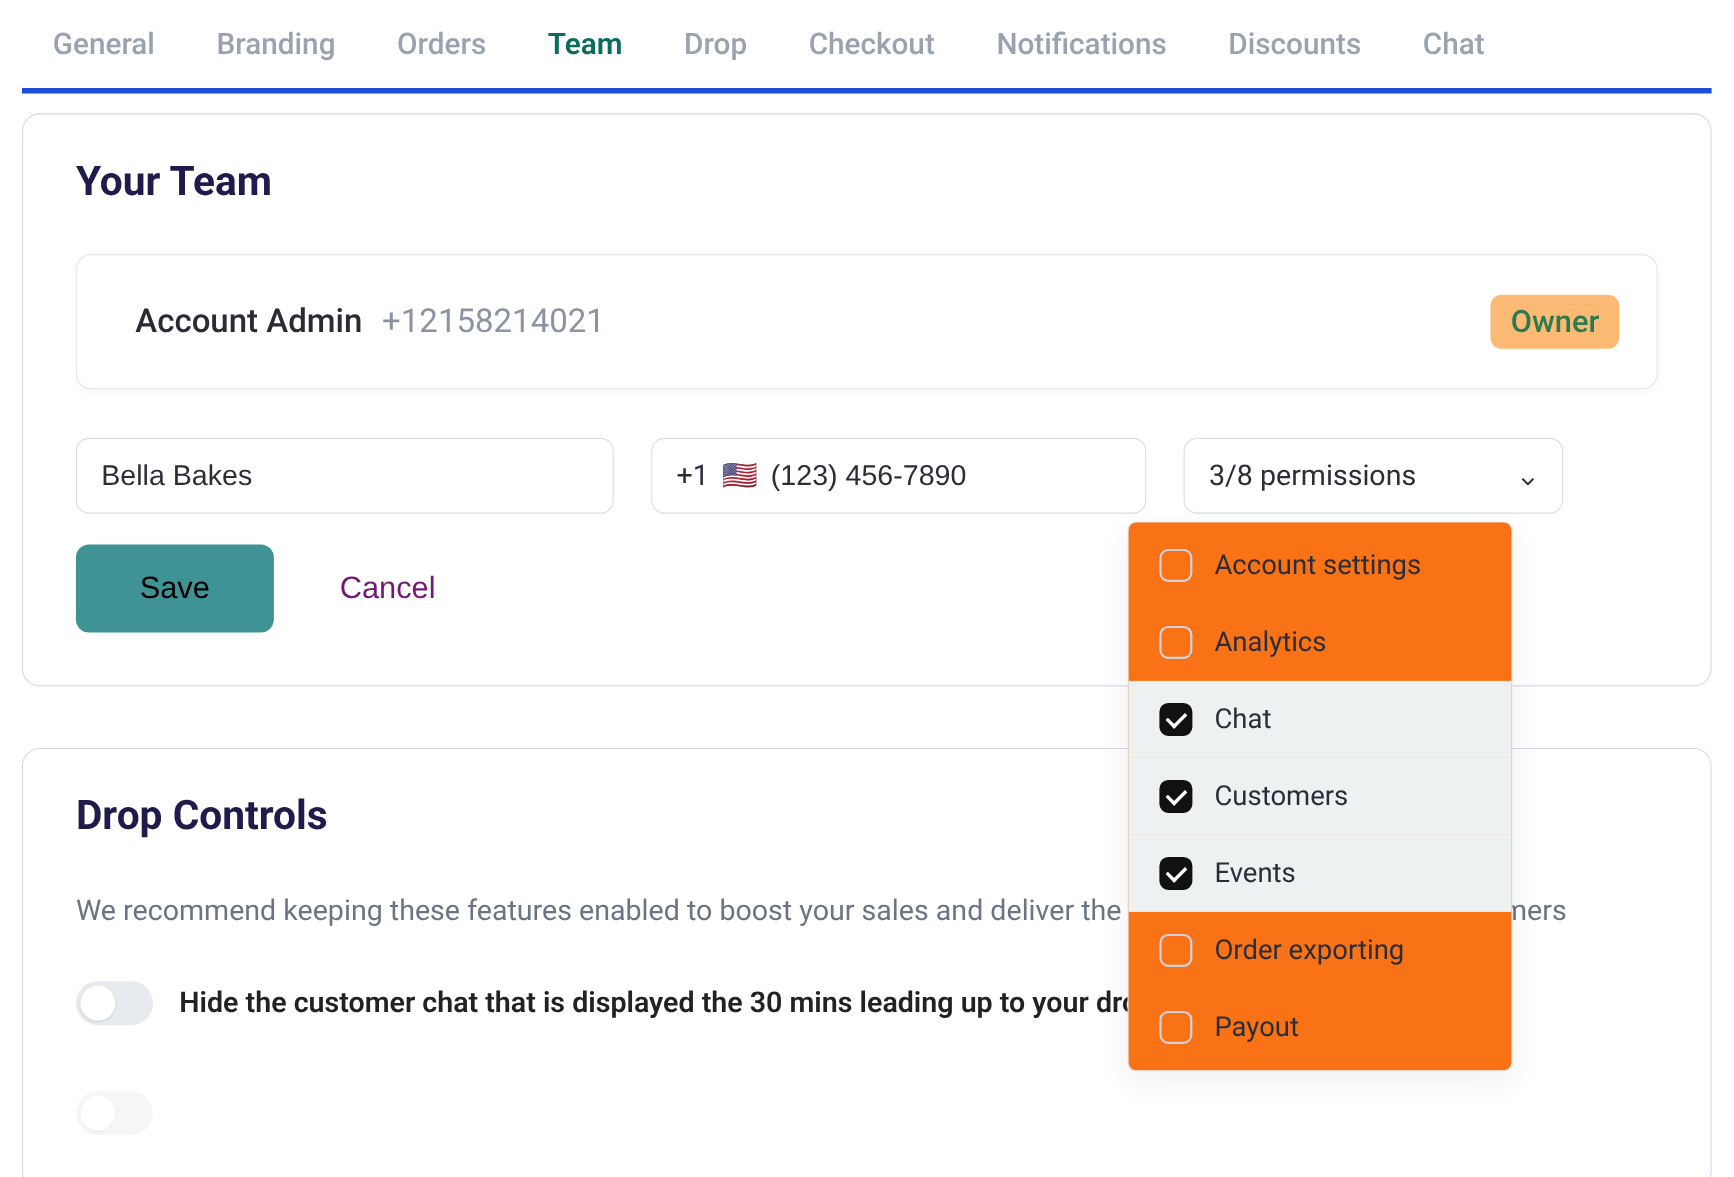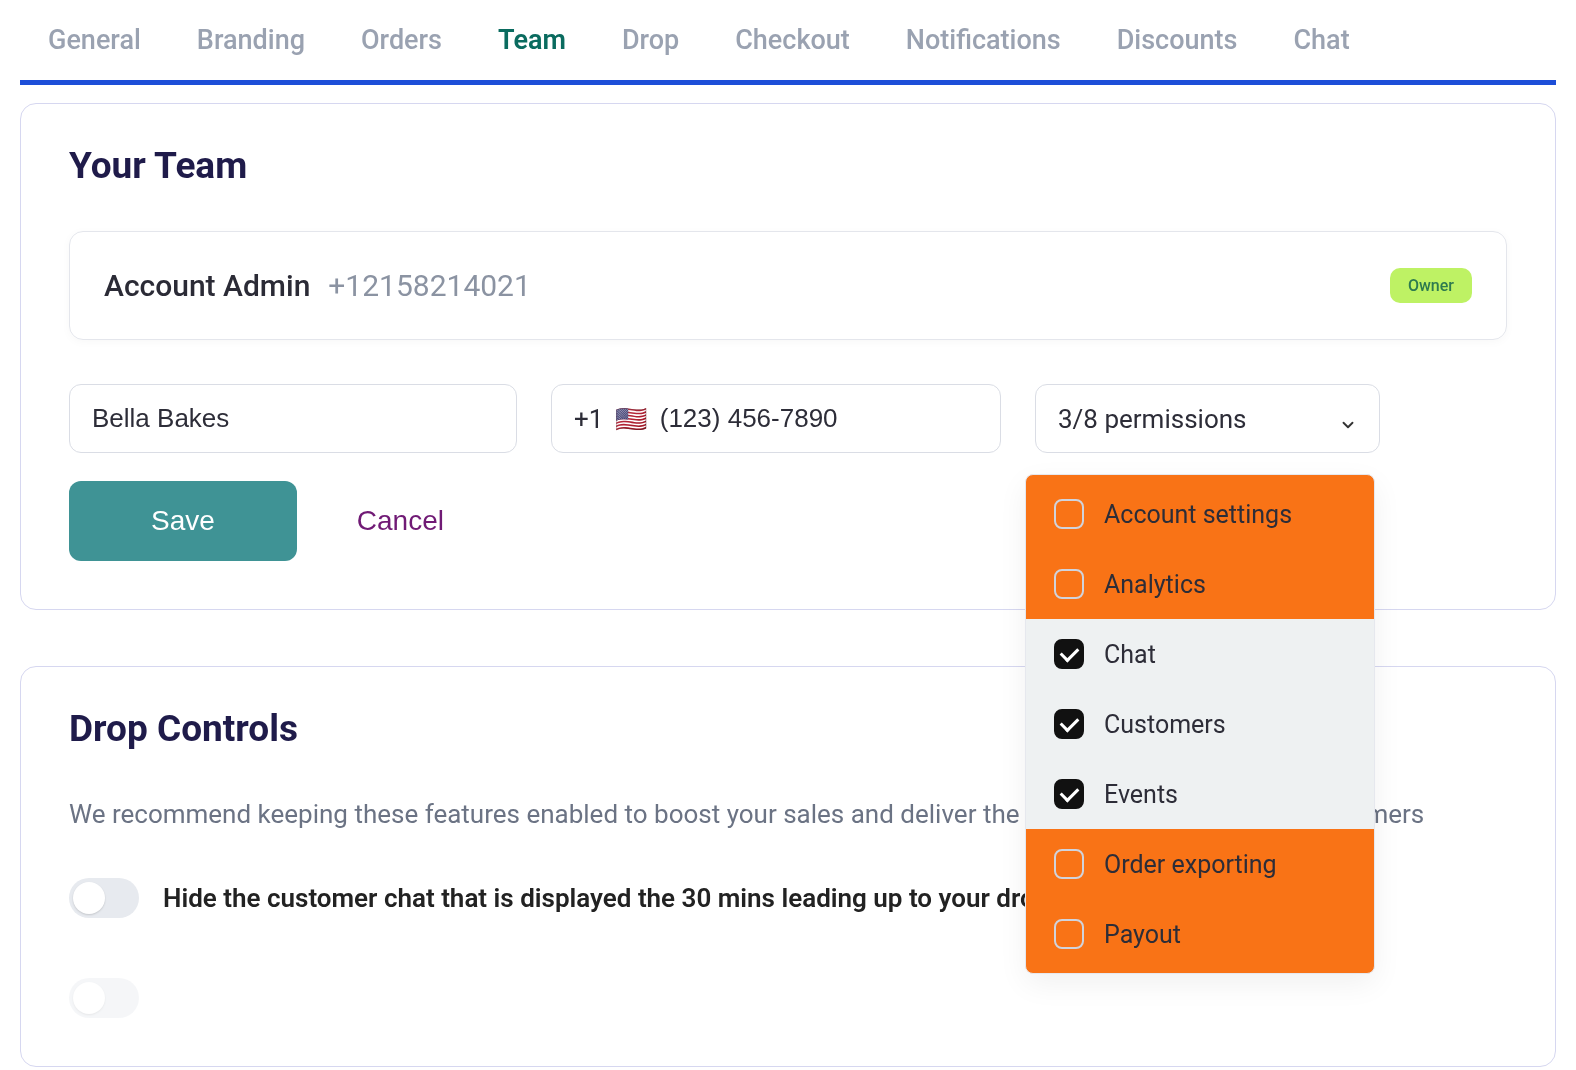--- a/index.html
+++ b/index.html
@@ -51,50 +51,51 @@
     display: flex;
     align-items: center;
     box-shadow: 0 2px 10px rgba(0,0,0,0.03);
     margin-bottom: 44px;
   }
   .admin-name {
     font-size: 30px;
     font-weight: 500;
     color: #2b2b36;
     margin-right: 18px;
+    margin-left: 19px;
   }
   .admin-phone {
     font-size: 30px;
     color: #8b93a2;
     font-weight: 400;
   }
   .spacer { flex: 1; }
   .owner-badge {
-    background: #bef264;
+    background: #fdba74;
     color: #2d7a4f;
-    font-size: 16px;
+    font-size: 28px;
     font-weight: 500;
     padding: 8px 18px;
     border-radius: 10px;
   }
 
   .form-row {
     display: flex;
     gap: 34px;
     margin-bottom: 28px;
     position: relative;
   }
   .text-input {
     border: 1px solid #dadde5;
     border-radius: 12px;
     padding: 18px 22px;
     font-size: 26px;
     color: #2d2d38;
   }
-  .name-input { width: 448px; }
+  .name-input { width: 489px; }
   .phone-wrap {
     display: flex;
     align-items: center;
     border: 1px solid #dadde5;
     border-radius: 12px;
     padding: 18px 22px;
     width: 450px;
     gap: 12px;
   }
   .phone-cc { font-size: 26px; color: #2d2d38; }
@@ -115,24 +116,24 @@
   }
   .chevron {
     width: 18px;
     height: 18px;
   }
   .chevron svg { width:100%; height:100%; }
 
   .btn-row { display:flex; align-items:center; gap: 60px; }
   .save-btn {
     background: #3f9395;
-    color: #ffffff;
+    color: #000000;
     border: none;
     border-radius: 12px;
-    padding: 24px 82px;
+    padding: 24px 58px;
     font-size: 28px;
     font-weight: 500;
     cursor:pointer;
   }
   .cancel-btn {
     background: none;
     border: none;
     font-size: 28px;
     color: #701a75;
     cursor:pointer;

